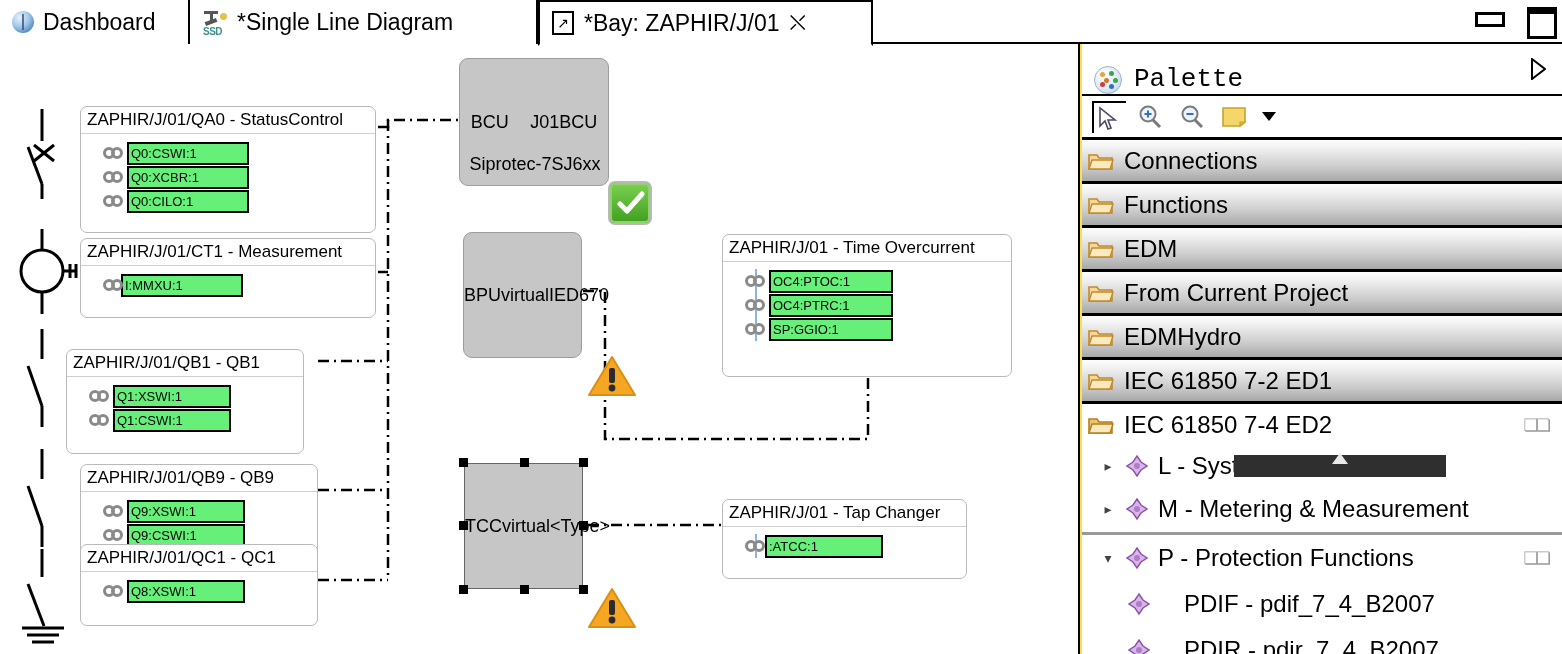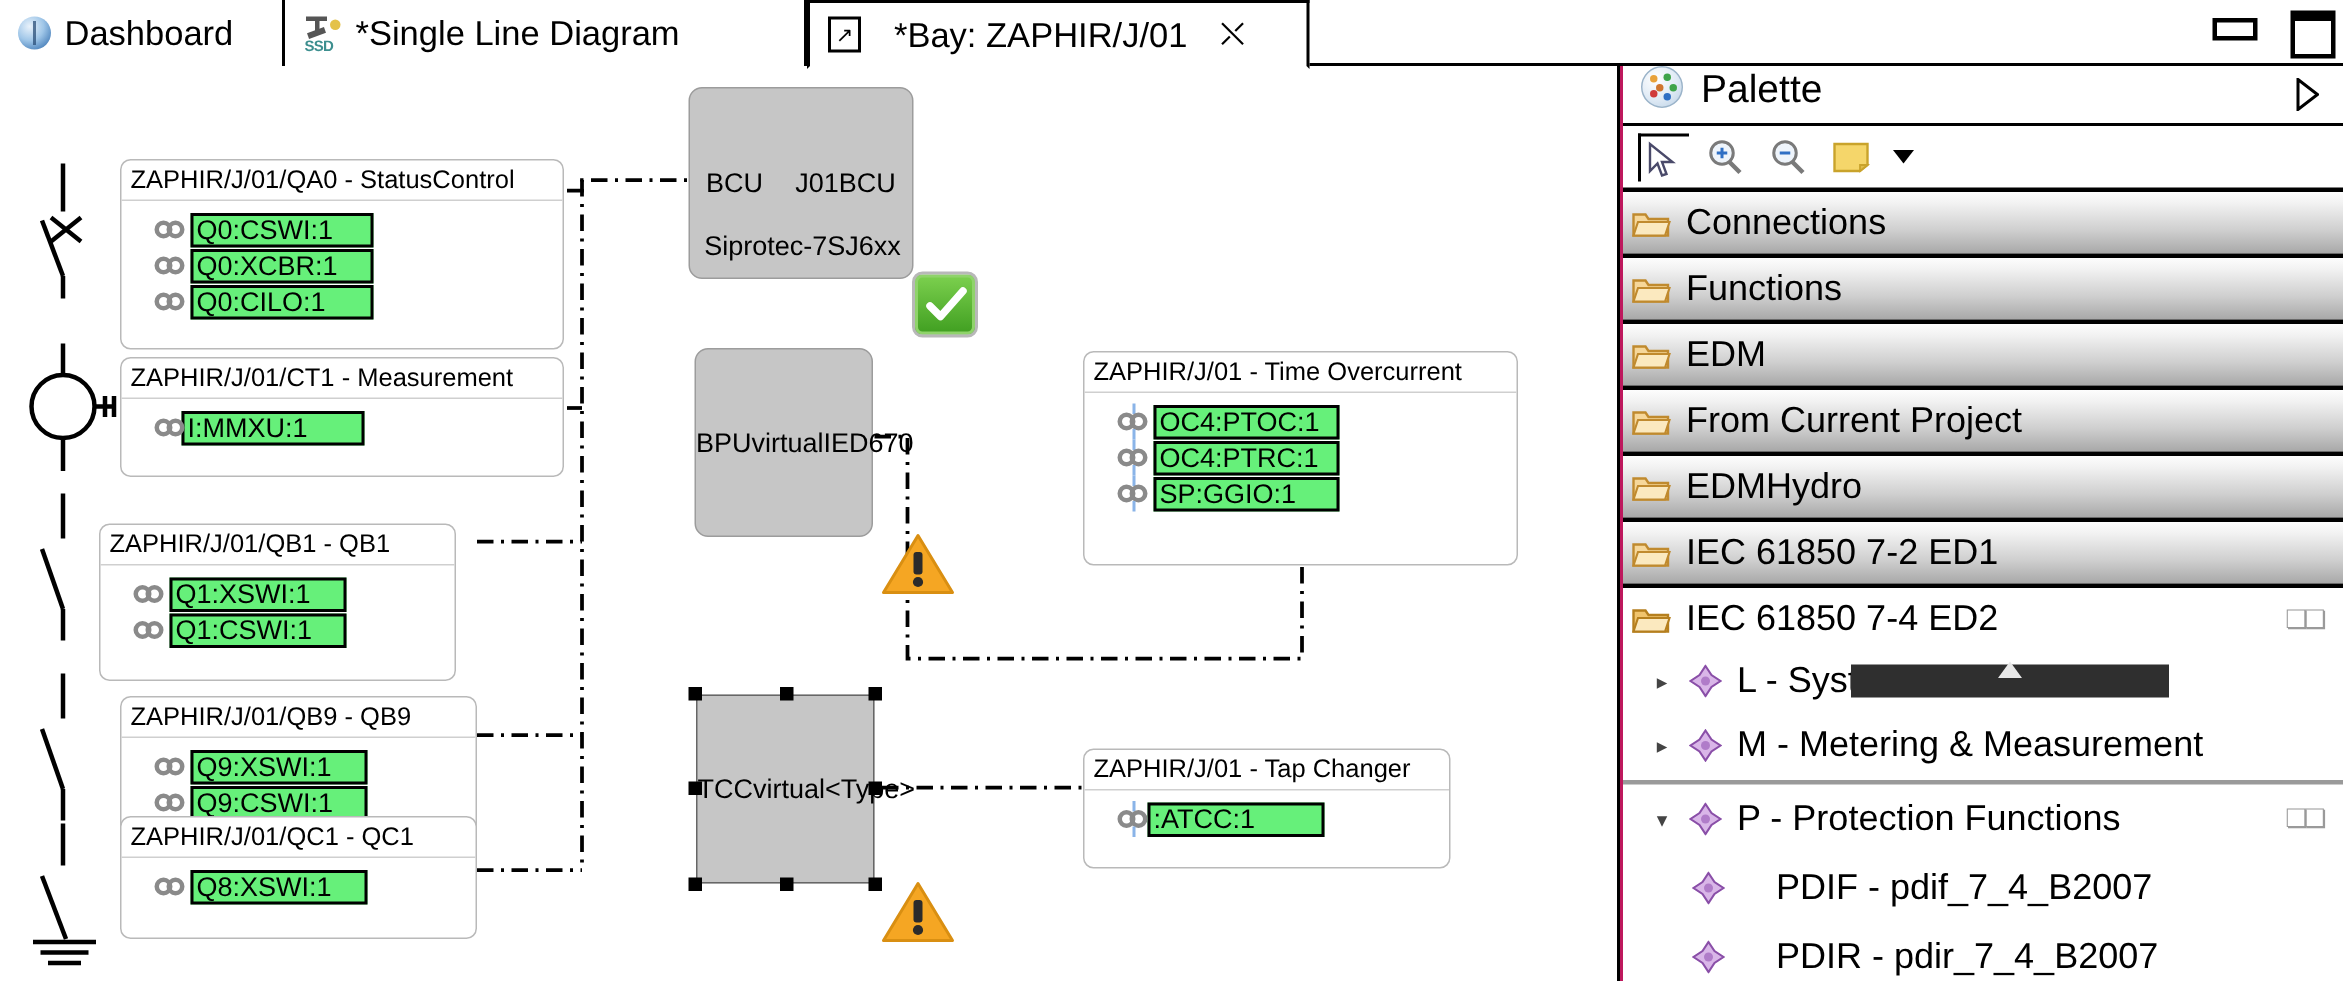--- a/index.html
+++ b/index.html
@@ -7,21 +7,21 @@
     margin: 0; padding: 0;
     width: 1562px; height: 654px;
     overflow: hidden;
     background: #ffffff;
     font-family: "Liberation Sans", sans-serif;
   }
 
   #app {
     position: relative;
     width: 1562px; height: 654px;
-    background: #be185d;
+    background: #fde047;
     border-radius: 28px;
   }
 
   
   .tabbar {
     position: absolute; left: 0; top: 0;
     width: 1562px; height: 44px;
     background: #ffffff;
     border-bottom: 2px solid #000;
   }
@@ -40,21 +40,21 @@
   .tab.first { left: 0; border-left: none; }
   .tab .tab-label { line-height: 1; }
   .tab-active {
     position: absolute;
     top: 0; height: 46px;
     background: #ffffff;
     border-left: 2px solid #000;
     border-right: 2px solid #000;
     border-top: 2px solid #000;
     border-bottom: 2px solid #ffffff;
-    display: flex; align-items: center; gap: 22px;
+    display: flex; align-items: center; gap: 10px;
     padding: 0 12px;
     font-size: 23px;
     z-index: 5;
     white-space: nowrap;
   }
 
   
   .ico-globe {
     width: 22px; height: 22px; border-radius: 50%;
     background: radial-gradient(circle at 35% 30%, #e9f2fb 0%, #9fc6e8 45%, #5b8fc4 75%, #2f5f95 100%);
@@ -131,21 +131,21 @@
   }
   .lnbox .body { padding: 7px 0 7px 0; }
   .lnrow {
     display: flex; align-items: center; gap: 2px;
     height: 24px; padding-left: 22px;
   }
   .ln-chip {
     display: inline-block;
     background: #66f07a;
     border: 2px solid #000;
-    font-size: 18px; color: #000;
+    font-size: 13px; color: #000;
     line-height: 19px;
     padding: 0 2px;
     white-space: nowrap;
     overflow: hidden;
   }
   .chain {
     width: 22px; height: 14px; flex: none; position: relative;
   }
   .chain .lnk {
     position: absolute; top: 1px; width: 12px; height: 12px;
@@ -193,24 +193,25 @@
   .conn { position: absolute; pointer-events: none; }
 
   
   .palette {
     position: absolute; left: 1082px; top: 44px;
     width: 480px; height: 610px;
     background: #ffffff;
     overflow: hidden;
   }
   .pal-head {
-    height: 40px; display: flex; align-items: flex-start;
+    height: 52px; display: flex; align-items: flex-end;
     padding: 0 12px; gap: 12px;
     border-bottom: 2px solid #000;
     position: relative;
+    font-family: Liberation Mono, monospace;
   }
   .pal-head .title { font-size: 26px; color: #000; }
   .ico-palette {
     width: 28px; height: 28px; border-radius: 50%; flex: none;
     background: radial-gradient(circle at 35% 30%, #ffffff 0%, #dfeaf5 55%, #b9cfe4 100%);
     border: 1px solid #9ab3c9; position: relative;
   }
   .ico-palette i { position: absolute; width: 5px; height: 5px; border-radius: 50%; display: block; }
   .ico-palette .d1 { background: #e8a23a; left: 5px; top: 5px; }
   .ico-palette .d2 { background: #3ea44a; left: 14px; top: 4px; }

